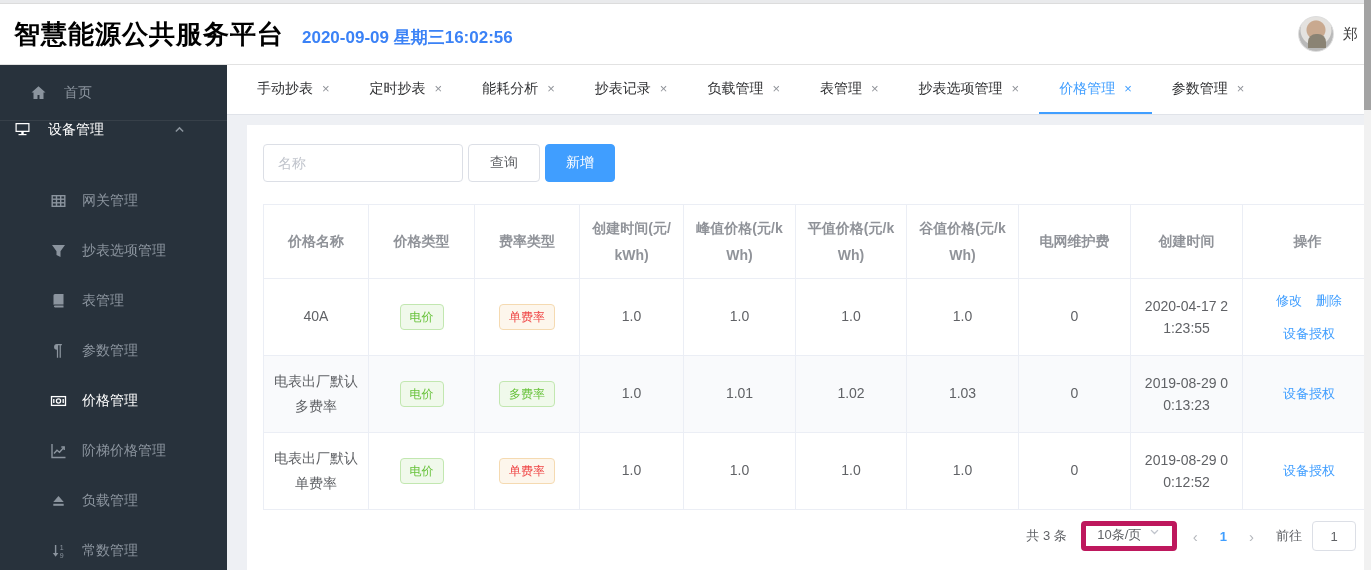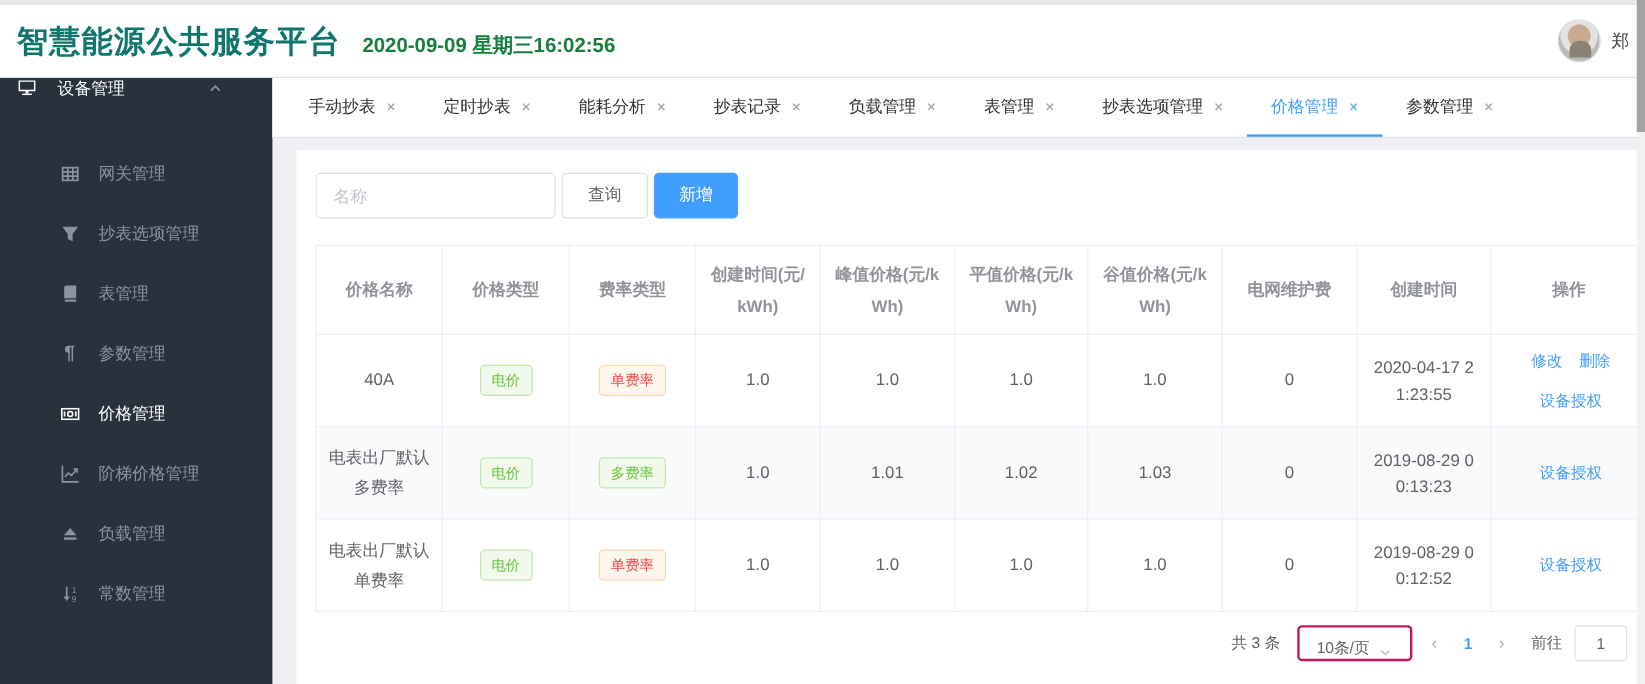--- a/index.html
+++ b/index.html
@@ -5,22 +5,22 @@
   * { margin:0; padding:0; box-sizing:border-box; }
   html,body { background:#fff; }
   body { font-family:"Liberation Sans","DejaVu Sans",sans-serif; }
   .app { position:relative; width:1371px; height:570px; overflow:hidden; background:#eef0f4; }
 
   
   .window-edge { height:4px; background:#e9eaec; border-bottom:1px solid #dcdcdc; }
 
   
   .topbar { height:61px; background:#fff; border-bottom:1px solid #e2e2e2; display:flex; align-items:center; padding:0 14px; }
-  .app-title { font-size:26px; font-weight:bold; color:#0f766e; letter-spacing:1px; }
-  .app-datetime { font-size:17px; font-weight:bold; color:#15803d; margin-left:18px; margin-top:6px; }
+  .app-title { font-size:26px; font-weight:bold; color:#000000; letter-spacing:1px; }
+  .app-datetime { font-size:17px; font-weight:bold; color:#3b82f6; margin-left:18px; margin-top:6px; }
   .topbar-right { margin-left:auto; display:flex; align-items:center; gap:9px; }
   .avatar { width:36px; height:36px; border-radius:50%; background:radial-gradient(circle at 50% 38%, #c9a98f 0 9px, #e4e2df 10px 15px, #b9b9b9 16px); border:1px solid #ddd; overflow:hidden; position:relative; }
   .avatar::after { content:""; position:absolute; left:9px; top:17px; width:18px; height:14px; border-radius:8px 8px 0 0; background:#8a8374; }
   .username { font-size:15px; color:#444; width:14px; overflow:hidden; white-space:nowrap; }
 
   .body-row { display:flex; height:505px; }
 
   
   .sidebar { width:227px; background:#28323c; flex:none; color:#8b949e; font-size:14px; }
   .side-home { height:56px; display:flex; align-items:center; padding-left:28px; border-bottom:1px solid rgba(255,255,255,.07); cursor:pointer; }
@@ -61,21 +61,21 @@
   .tag { display:inline-block; font-size:12px; line-height:1; padding:6px 9px; border-radius:4px; }
   .tag.green { color:#67c23a; background:#f0f9eb; border:1px solid #c2e7b0; }
   .tag.orange { color:#ef4444; background:#fdf6ec; border:1px solid #f5dab1; }
   .date-cell span { display:block; line-height:1.6; }
   .ops-wrap { width:112px; margin:0 auto; display:flex; flex-wrap:wrap; justify-content:center; column-gap:14px; row-gap:10px; }
   .op-link { color:#409eff; font-size:13px; cursor:pointer; white-space:nowrap; }
 
   
   .pager { margin-top:11px; display:flex; align-items:center; justify-content:flex-end; gap:10px; color:#606266; font-size:13px; padding-right:0; }
   .pager .total { margin-right:4px; }
-  .page-size { width:96px; height:30px; border:2px solid #be185d; border-radius:4px; display:flex; align-items:flex-end; justify-content:center; gap:8px; color:#606266; cursor:pointer; background:#fff; }
+  .page-size { width:96px; height:30px; border:5px solid #be185d; border-radius:4px; display:flex; align-items:flex-start; justify-content:center; gap:8px; color:#606266; cursor:pointer; background:#fff; }
   .page-size .pschev { color:#c0c4cc; display:flex; }
   .pg-arrow { color:#b4b7bc; font-size:15px; padding:0 6px; cursor:pointer; }
   .pg-num { color:#409eff; font-weight:bold; padding:0 6px; cursor:pointer; }
   .goto-label { margin-left:6px; }
   .goto-input { width:44px; height:30px; border:1px solid #dcdfe6; border-radius:4px; text-align:center; font-size:13px; color:#606266; outline:none; font-family:inherit; }
   .page-word { margin-right:-8px; }
 
   
   .scrollbar-track { position:absolute; top:0; right:0; width:7px; height:570px; background:#f1f1f1; }
   .scrollbar-thumb { position:absolute; top:0; right:0; width:7px; height:110px; background:#a3a3a3; }
@@ -90,20 +90,28 @@
     <div class="app-title">智慧能源公共服务平台</div>
     <div class="app-datetime">2020-09-09 星期三16:02:56</div>
     <div class="topbar-right">
       <div class="avatar"></div>
       <div class="username">郑</div>
     </div>
   </div>
 
   <div class="body-row">
     <div class="sidebar">
+      <div class="side-home">
+        <span class="sicon">
+            <svg width="17" height="16" viewBox="0 0 16 16" fill="currentColor">
+              <path d="M8 1.2 1 7.4h2V14h4v-4h2v4h4V7.4h2z"></path>
+            </svg>
+          </span>
+        <span class="label">首页</span>
+      </div>
       <div class="side-section">
         <span class="sicon">
             <svg width="17" height="16" viewBox="0 0 16 16" fill="currentColor">
               <path d="M1 2h14v9H1zM2.2 3.2v6.6h11.6V3.2zM6.8 11h2.4v2H6.8z"></path>
               <rect x="4" y="13" width="8" height="1.2"></rect>
             </svg>
           </span>
         <span class="label">设备管理</span>
         <span class="chev sicon">
             <svg width="13" height="13" viewBox="0 0 16 16" fill="none" stroke="currentColor" stroke-width="1.8">

